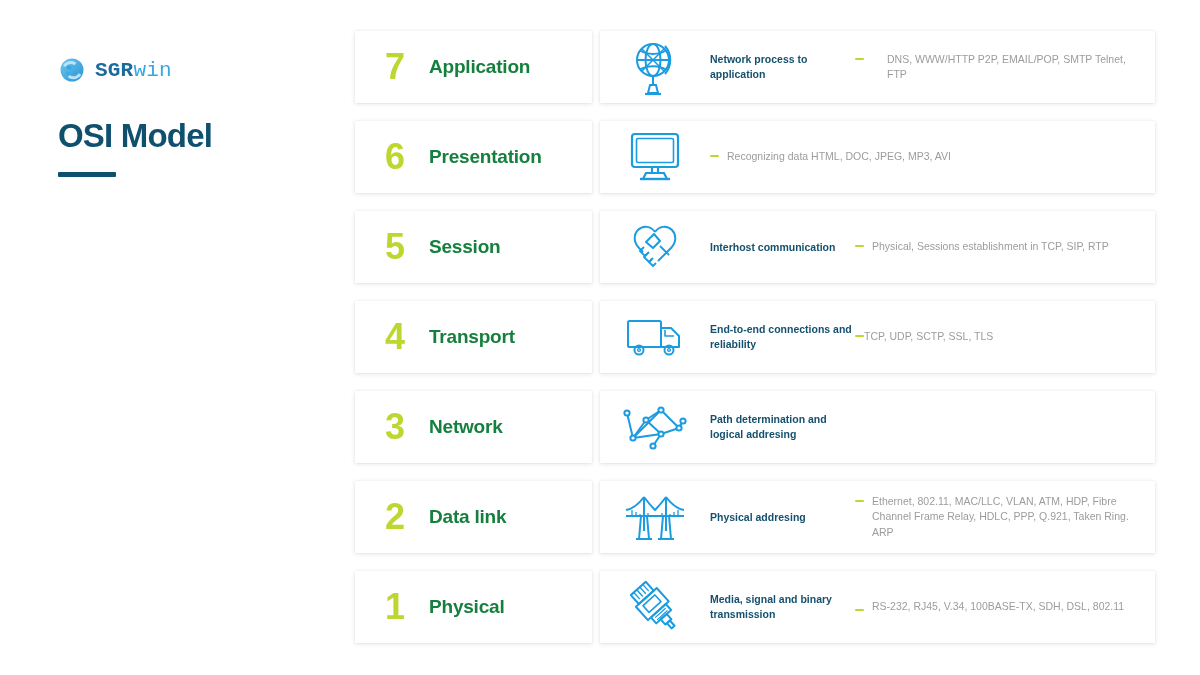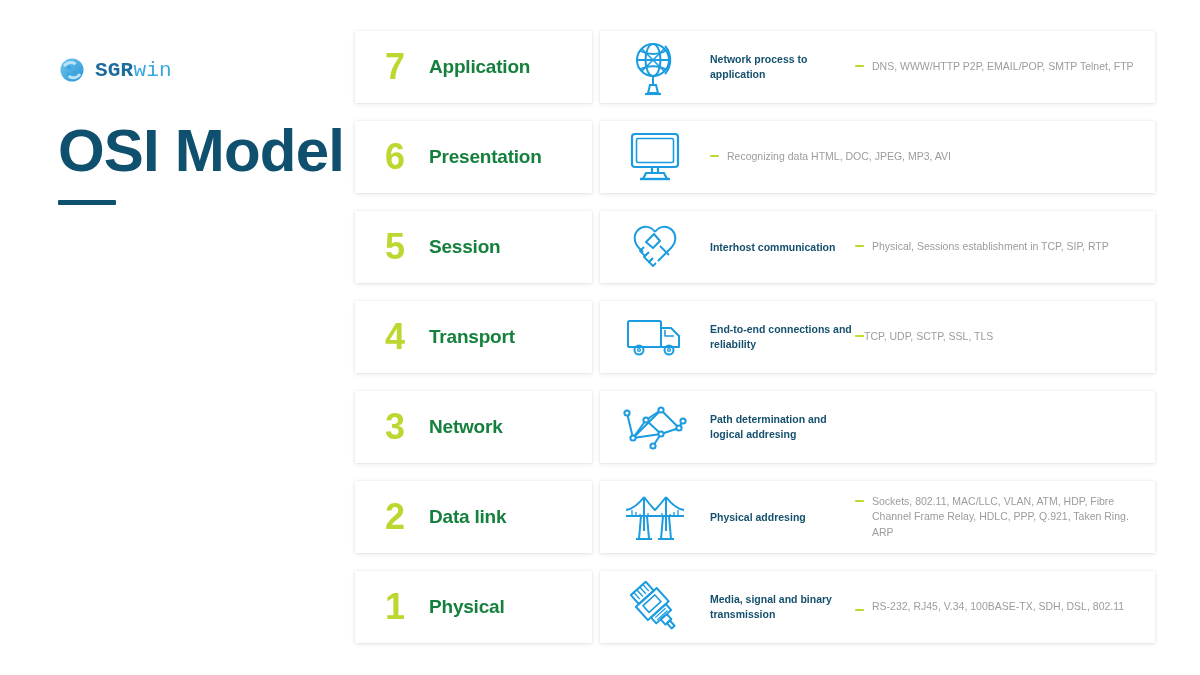--- a/index.html
+++ b/index.html
@@ -14,21 +14,21 @@
   
   .brand { position: absolute; left: 58px; top: 55px; width: 280px; }
   .logo-row { display: flex; align-items: center; gap: 9px; height: 30px; font-family: Liberation Mono, monospace; }
   .logo-mark { width: 28px; height: 28px; flex: 0 0 28px; }
   .logo-text { font-size: 21px; font-weight: 700; letter-spacing: .2px; line-height: 1; }
   .logo-sgr { color: #1b6b9c; }
   .logo-win { color: #37a8e0; font-weight: 500; }
 
   .title {
     margin-top: 34px;
-    font-size: 60px;
+    font-size: 33px;
     font-weight: 700;
     color: #10506f;
     letter-spacing: -0.8px;
     line-height: 1.05;
     white-space: nowrap;
   }
   .title-rule {
     margin-top: 18px;
     width: 58px; height: 5px;
     background: #10506f;
@@ -156,21 +156,21 @@
             <path d="M10 23h32M13 13.5c7 4.5 19 4.5 26 0M13 32.5c7-4.5 19-4.5 26 0"></path>
             <path d="M15 12l22 22M37 12L15 34" stroke-width="1.6"></path>
             <path d="M38 9c7 8 7 20 0 28" stroke-width="2"></path>
             <path d="M26 39v9" stroke-width="2"></path>
             <path d="M21 56h10l-2-8h-6z"></path>
             <path d="M18 57h16" stroke-width="2.2"></path>
           </svg>
         </div>
         <div class="desc-cell v-center">Network process to application</div>
         <div class="proto-cell v-center">
-          <span style="display:flex;gap:8px;align-items:flex-start;">
+          <span style="display:flex;gap:23px;align-items:flex-start;">
             <span class="dash"></span>
             <span class="proto-text">DNS, WWW/HTTP P2P, EMAIL/POP, SMTP Telnet, FTP</span>
           </span>
         </div>
       </div>
     </div>
 
     <div class="row">
       <div class="card card-left">
         <span class="layer-num">6</span>
@@ -294,21 +294,21 @@
               <path d="M10 19v6M14 21v4M18 23v2M26 22v3M30 24v1M36 24v1M40 22v3M48 23v2M52 21v4M56 19v6"></path>
             </g>
             <path d="M17 48h10l-2-23h-6zM39 48h10l-2-23h-6z"></path>
             <path d="M14 48h16M36 48h16" stroke-width="2.2"></path>
           </svg>
         </div>
         <div class="desc-cell v-center">Physical addresing</div>
         <div class="proto-cell v-center">
           <span style="display:flex;gap:8px;align-items:flex-start;">
             <span class="dash"></span>
-            <span class="proto-text">Sockets, 802.11, MAC/LLC, VLAN, ATM, HDP, Fibre Channel Frame Relay, HDLC, PPP, Q.921, Taken Ring. ARP</span>
+            <span class="proto-text">Ethernet, 802.11, MAC/LLC, VLAN, ATM, HDP, Fibre Channel Frame Relay, HDLC, PPP, Q.921, Taken Ring. ARP</span>
           </span>
         </div>
       </div>
     </div>
 
     <div class="row">
       <div class="card card-left">
         <span class="layer-num">1</span>
         <span class="layer-name">Physical</span>
       </div>

